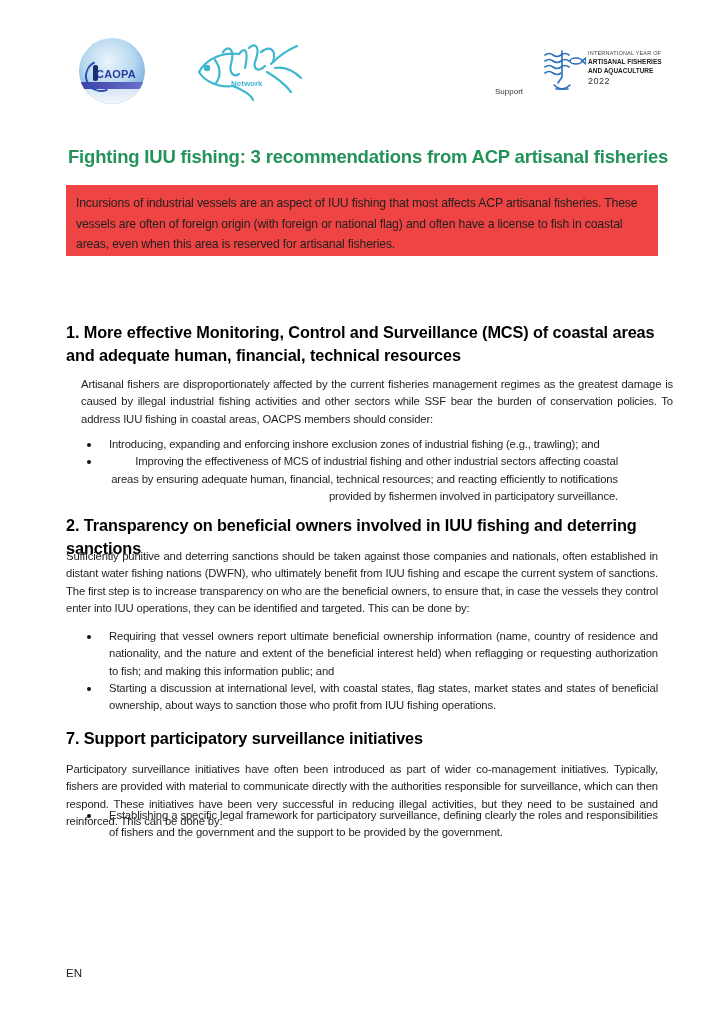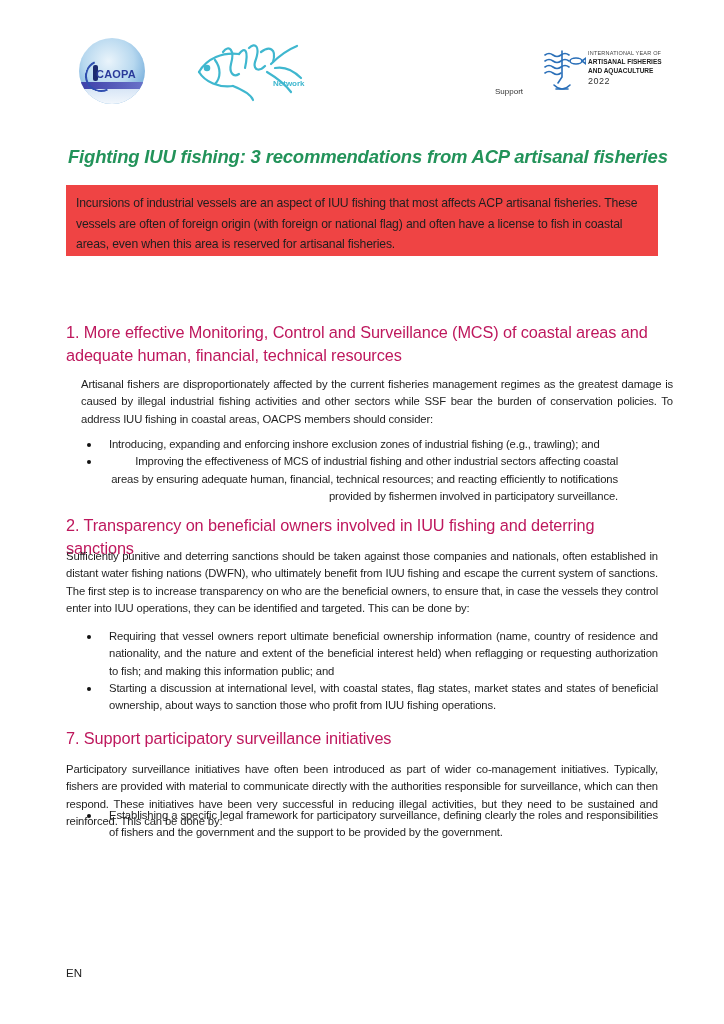--- a/index.html
+++ b/index.html
@@ -12,40 +12,40 @@
   
   .logo-caopa { position: absolute; left: 79px; top: 38px; width: 66px; height: 66px; border-radius: 50%;
     background: radial-gradient(circle at 45% 35%, #eaf4fb 0%, #b7d8ef 45%, #6aa6d8 80%, #4b86c4 100%); overflow: hidden; }
   .logo-caopa .band { position: absolute; left: 0; right: 0; top: 44px; height: 7px; background: linear-gradient(90deg,#3d3fa8,#6a73c9); }
   .logo-caopa .lower { position: absolute; left: 0; right: 0; top: 51px; bottom: 0; background: linear-gradient(180deg,#d8e6f6,#f2f7fc); }
   .logo-caopa .txt { position: absolute; left: 17px; top: 30px; font-size: 11px; font-weight: bold; color: #2a3a9a; letter-spacing: 0.2px; }
   .logo-caopa .arc { position: absolute; left: 6px; top: 22px; width: 28px; height: 28px; border-radius: 50%; border: 2px solid #2f4fb0; border-right-color: transparent; border-top-color: transparent; transform: rotate(20deg); }
   .logo-caopa .fig { position: absolute; left: 14px; top: 27px; width: 5px; height: 16px; background: #1c2a70; border-radius: 2px; }
 
   .logo-mfn { position: absolute; left: 193px; top: 38px; width: 112px; height: 64px; }
-  .logo-mfn .net { position: absolute; left: 38px; top: 41px; font-size: 8px; font-weight: bold; color: #3fb7cf; margin-left: 42px; }
+  .logo-mfn .net { position: absolute; left: 38px; top: 41px; font-size: 8px; font-weight: bold; color: #3fb7cf; }
 
   .support-label { position: absolute; left: 495px; top: 87px; font-size: 8px; color: #333; }
   .logo-iyafa { position: absolute; left: 542px; top: 47px; width: 130px; height: 52px; }
   .logo-iyafa .t1 { position: absolute; left: 46px; top: 3px; font-size: 5.5px; color: #444; letter-spacing: 0.2px; }
   .logo-iyafa .t2 { position: absolute; left: 46px; top: 11px; font-size: 6.5px; font-weight: bold; color: #222; }
   .logo-iyafa .t3 { position: absolute; left: 46px; top: 20px; font-size: 6.5px; font-weight: bold; color: #222; }
   .logo-iyafa .t4 { position: absolute; left: 46px; top: 29px; font-size: 9px; color: #333; letter-spacing: 0.5px; }
 
   
   .doc-title { position: absolute; left: 68px; top: 146px; width: 600px; font-size: 18.5px; font-weight: bold; color: #23935a; white-space: nowrap; letter-spacing: -0.2px; }
 
   
   .callout { position: absolute; left: 66px; top: 185px; width: 592px; height: 71px; background: #ef4444; padding: 0; }
   .callout p { margin: 0; position: absolute; left: 10px; top: 8px; width: 576px; font-size: 12.2px; line-height: 20.5px; color: #1f1f1f; letter-spacing: -0.15px; }
 
   .para { position: absolute; left: 66px; width: 592px; font-size: 11.3px; line-height: 17.3px; color: #1f1f1f; letter-spacing: -0.15px; margin: 0; }
   .justify { text-align: justify; text-align-last: left; }
 
-  .h2 { position: absolute; left: 66px; width: 600px; font-size: 16.3px; font-weight: normal; color: #be185d; line-height: 23px; margin: 0; letter-spacing: -0.1px; }
+  .h2 { position: absolute; left: 66px; width: 600px; font-size: 16.3px; font-weight: bold; color: #000000; line-height: 23px; margin: 0; letter-spacing: -0.1px; }
 
   ul.bullets { position: absolute; left: 66px; width: 592px; margin: 0; padding: 0; list-style: none; }
   ul.bullets li { position: relative; padding-left: 43px; font-size: 11.3px; line-height: 17.3px; color: #1f1f1f; letter-spacing: -0.15px; }
   ul.bullets li .dot { position: absolute; left: 21px; top: 7px; width: 4px; height: 4px; border-radius: 50%; background: #111; }
 
   .footer-lang { position: absolute; left: 66px; top: 967px; font-size: 11.5px; color: #222; }
 </style>
 </head>
 <body>
 
@@ -94,21 +94,21 @@
         <ellipse cx="34" cy="14" rx="6" ry="3"></ellipse>
         <path d="M40 14 l4 -3 v6 z"></path>
       </g>
     </svg>
     <span class="t1">INTERNATIONAL YEAR OF</span>
     <span class="t2">ARTISANAL FISHERIES</span>
     <span class="t3">AND AQUACULTURE</span>
     <span class="t4">2022</span>
   </div>
 
-  <h1 class="doc-title" style="margin:0;font-style:italic;">Fighting IUU fishing: 3 recommendations from ACP artisanal fisheries</h1>
+  <h1 class="doc-title" style="margin:0;">Fighting IUU fishing: 3 recommendations from ACP artisanal fisheries</h1>
 
   <div class="callout">
     <p>Incursions of industrial vessels are an aspect of IUU fishing that most affects ACP artisanal fisheries. These vessels are often of foreign origin (with foreign or national flag) and often have a license to fish in coastal areas, even when this area is reserved for artisanal fisheries.</p>
   </div>
 
 
   <h2 class="h2" style="top:321px;">1. More effective Monitoring, Control and Surveillance (MCS) of coastal areas and adequate human, financial, technical resources</h2>
   <p class="para justify" style="top:376px;margin-left:15px;">Artisanal fishers are disproportionately affected by the current fisheries management regimes as the greatest damage is caused by illegal industrial fishing activities and other sectors while SSF bear the burden of conservation policies. To address IUU fishing in coastal areas, OACPS members should consider:</p>
   <ul class="bullets" style="top:436px;">
     <li><span class="dot"></span><span>Introducing, expanding and enforcing inshore exclusion zones of industrial fishing (e.g., trawling); and</span></li>

